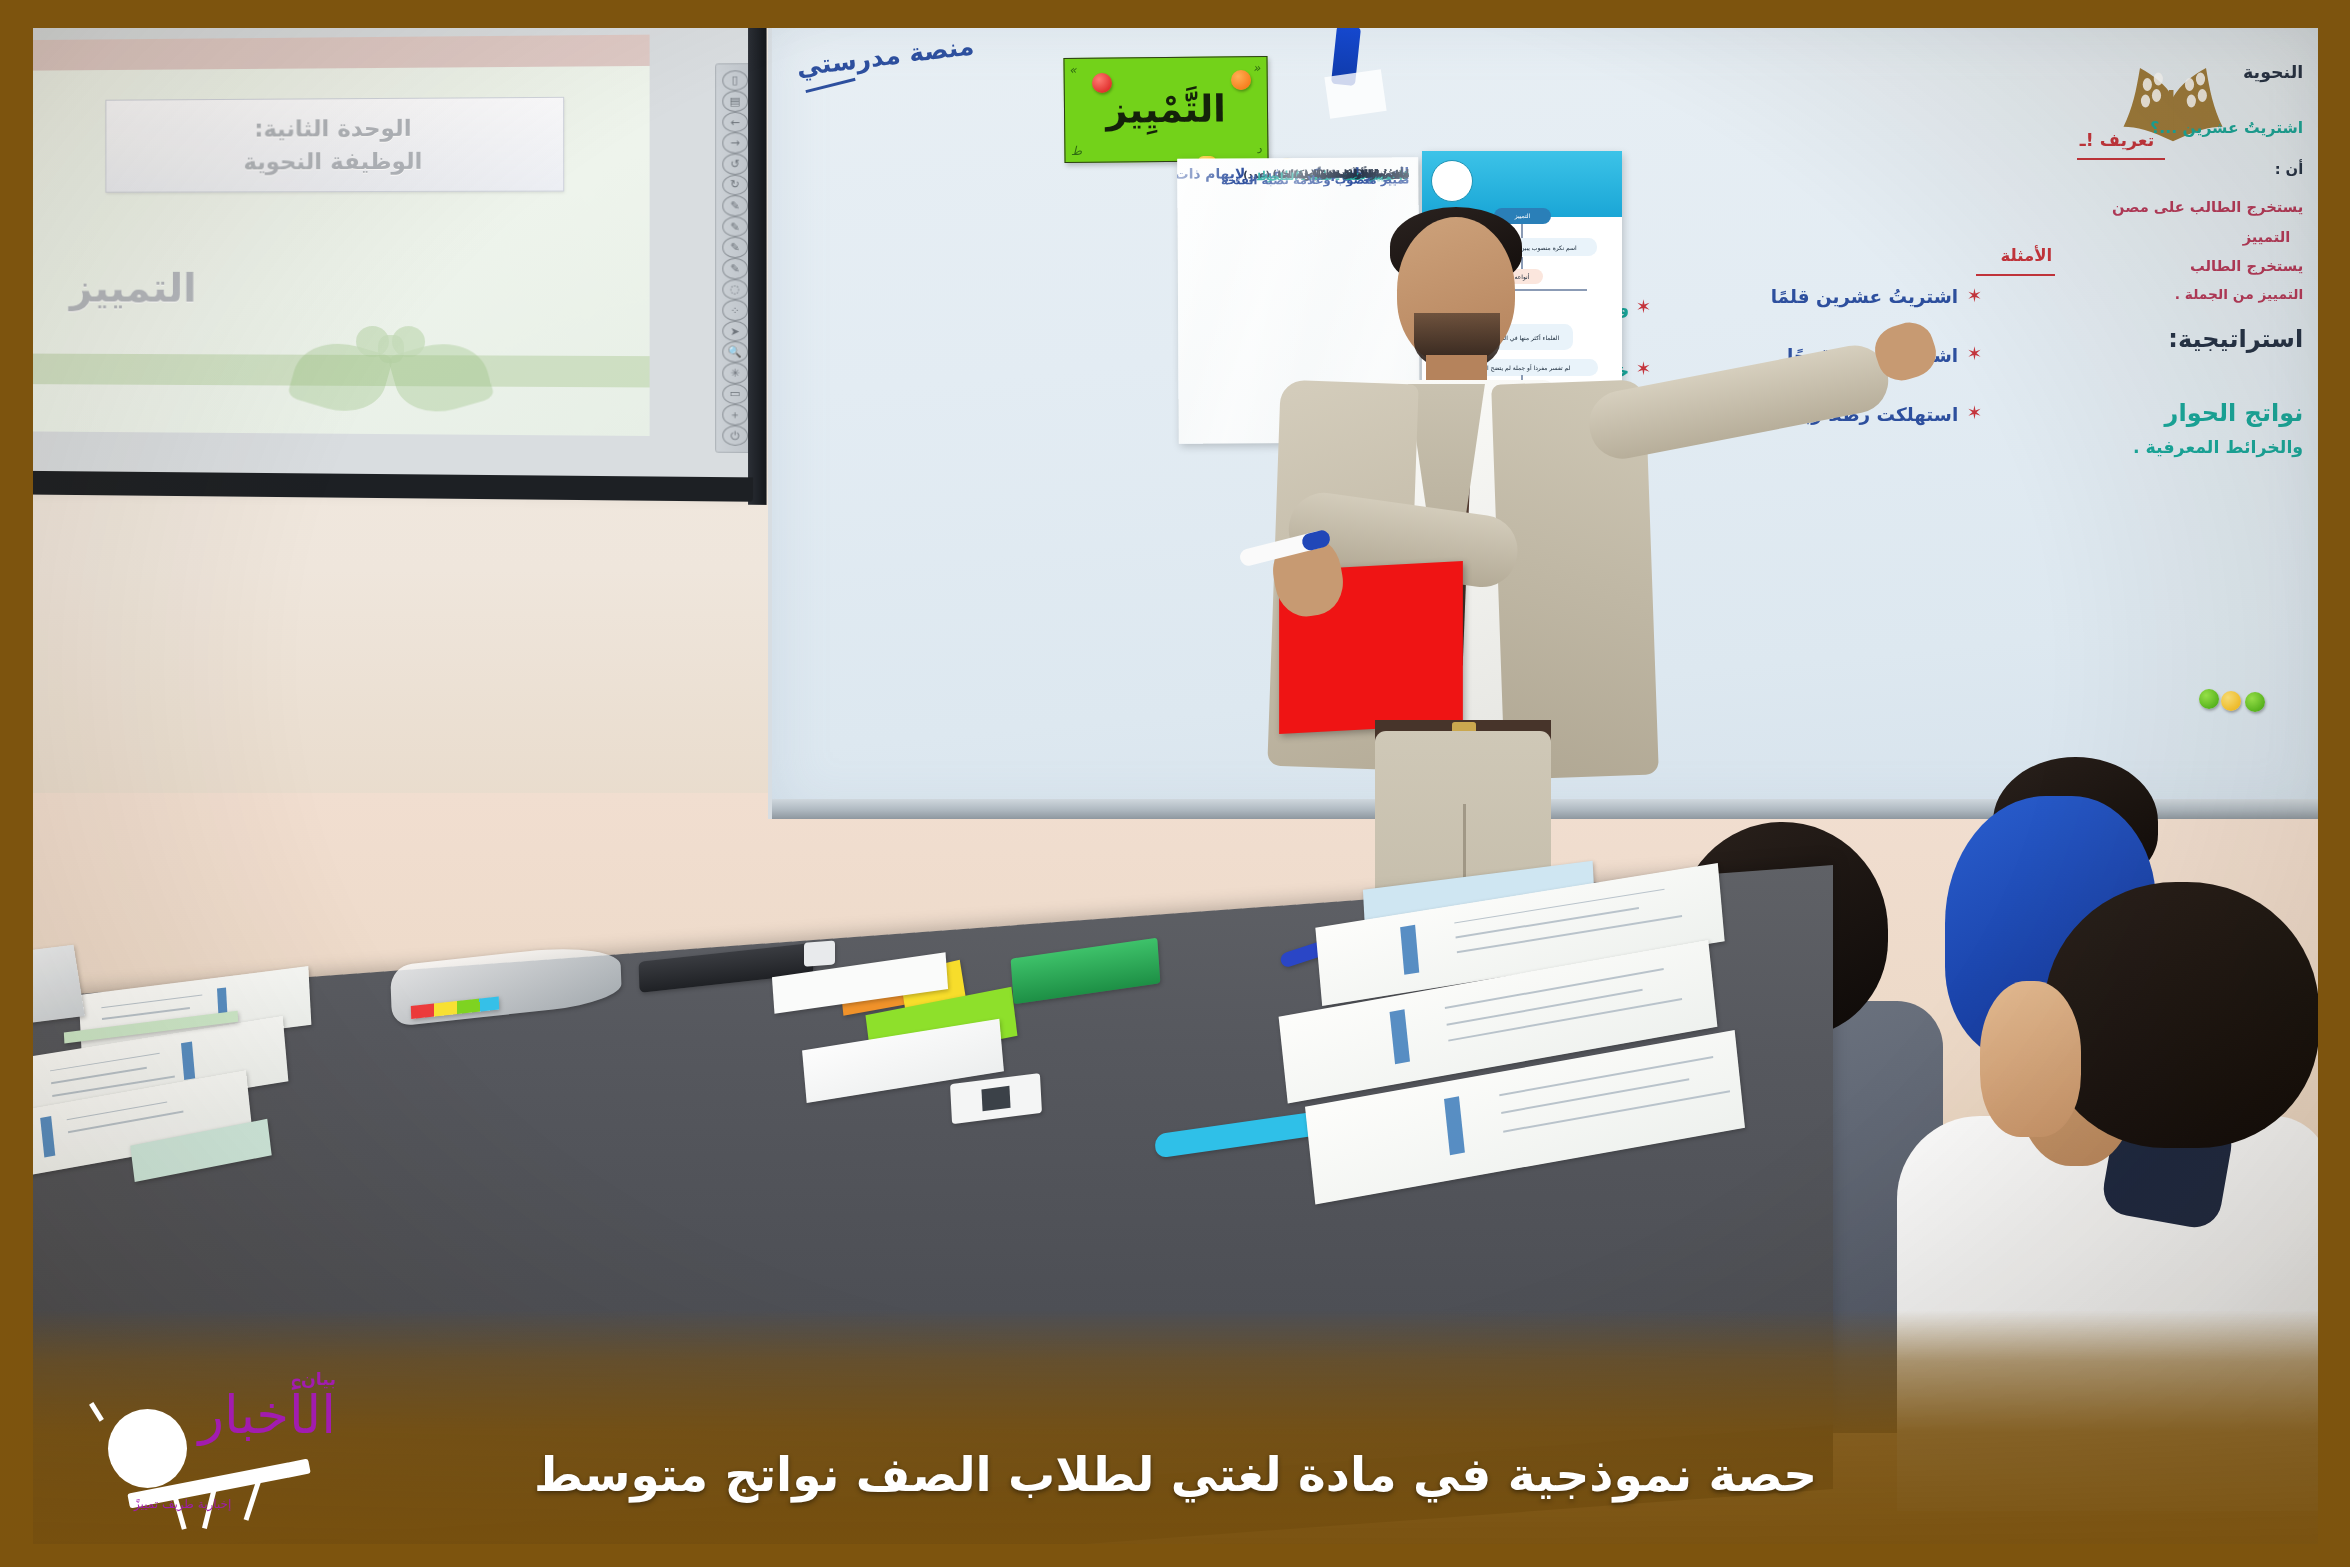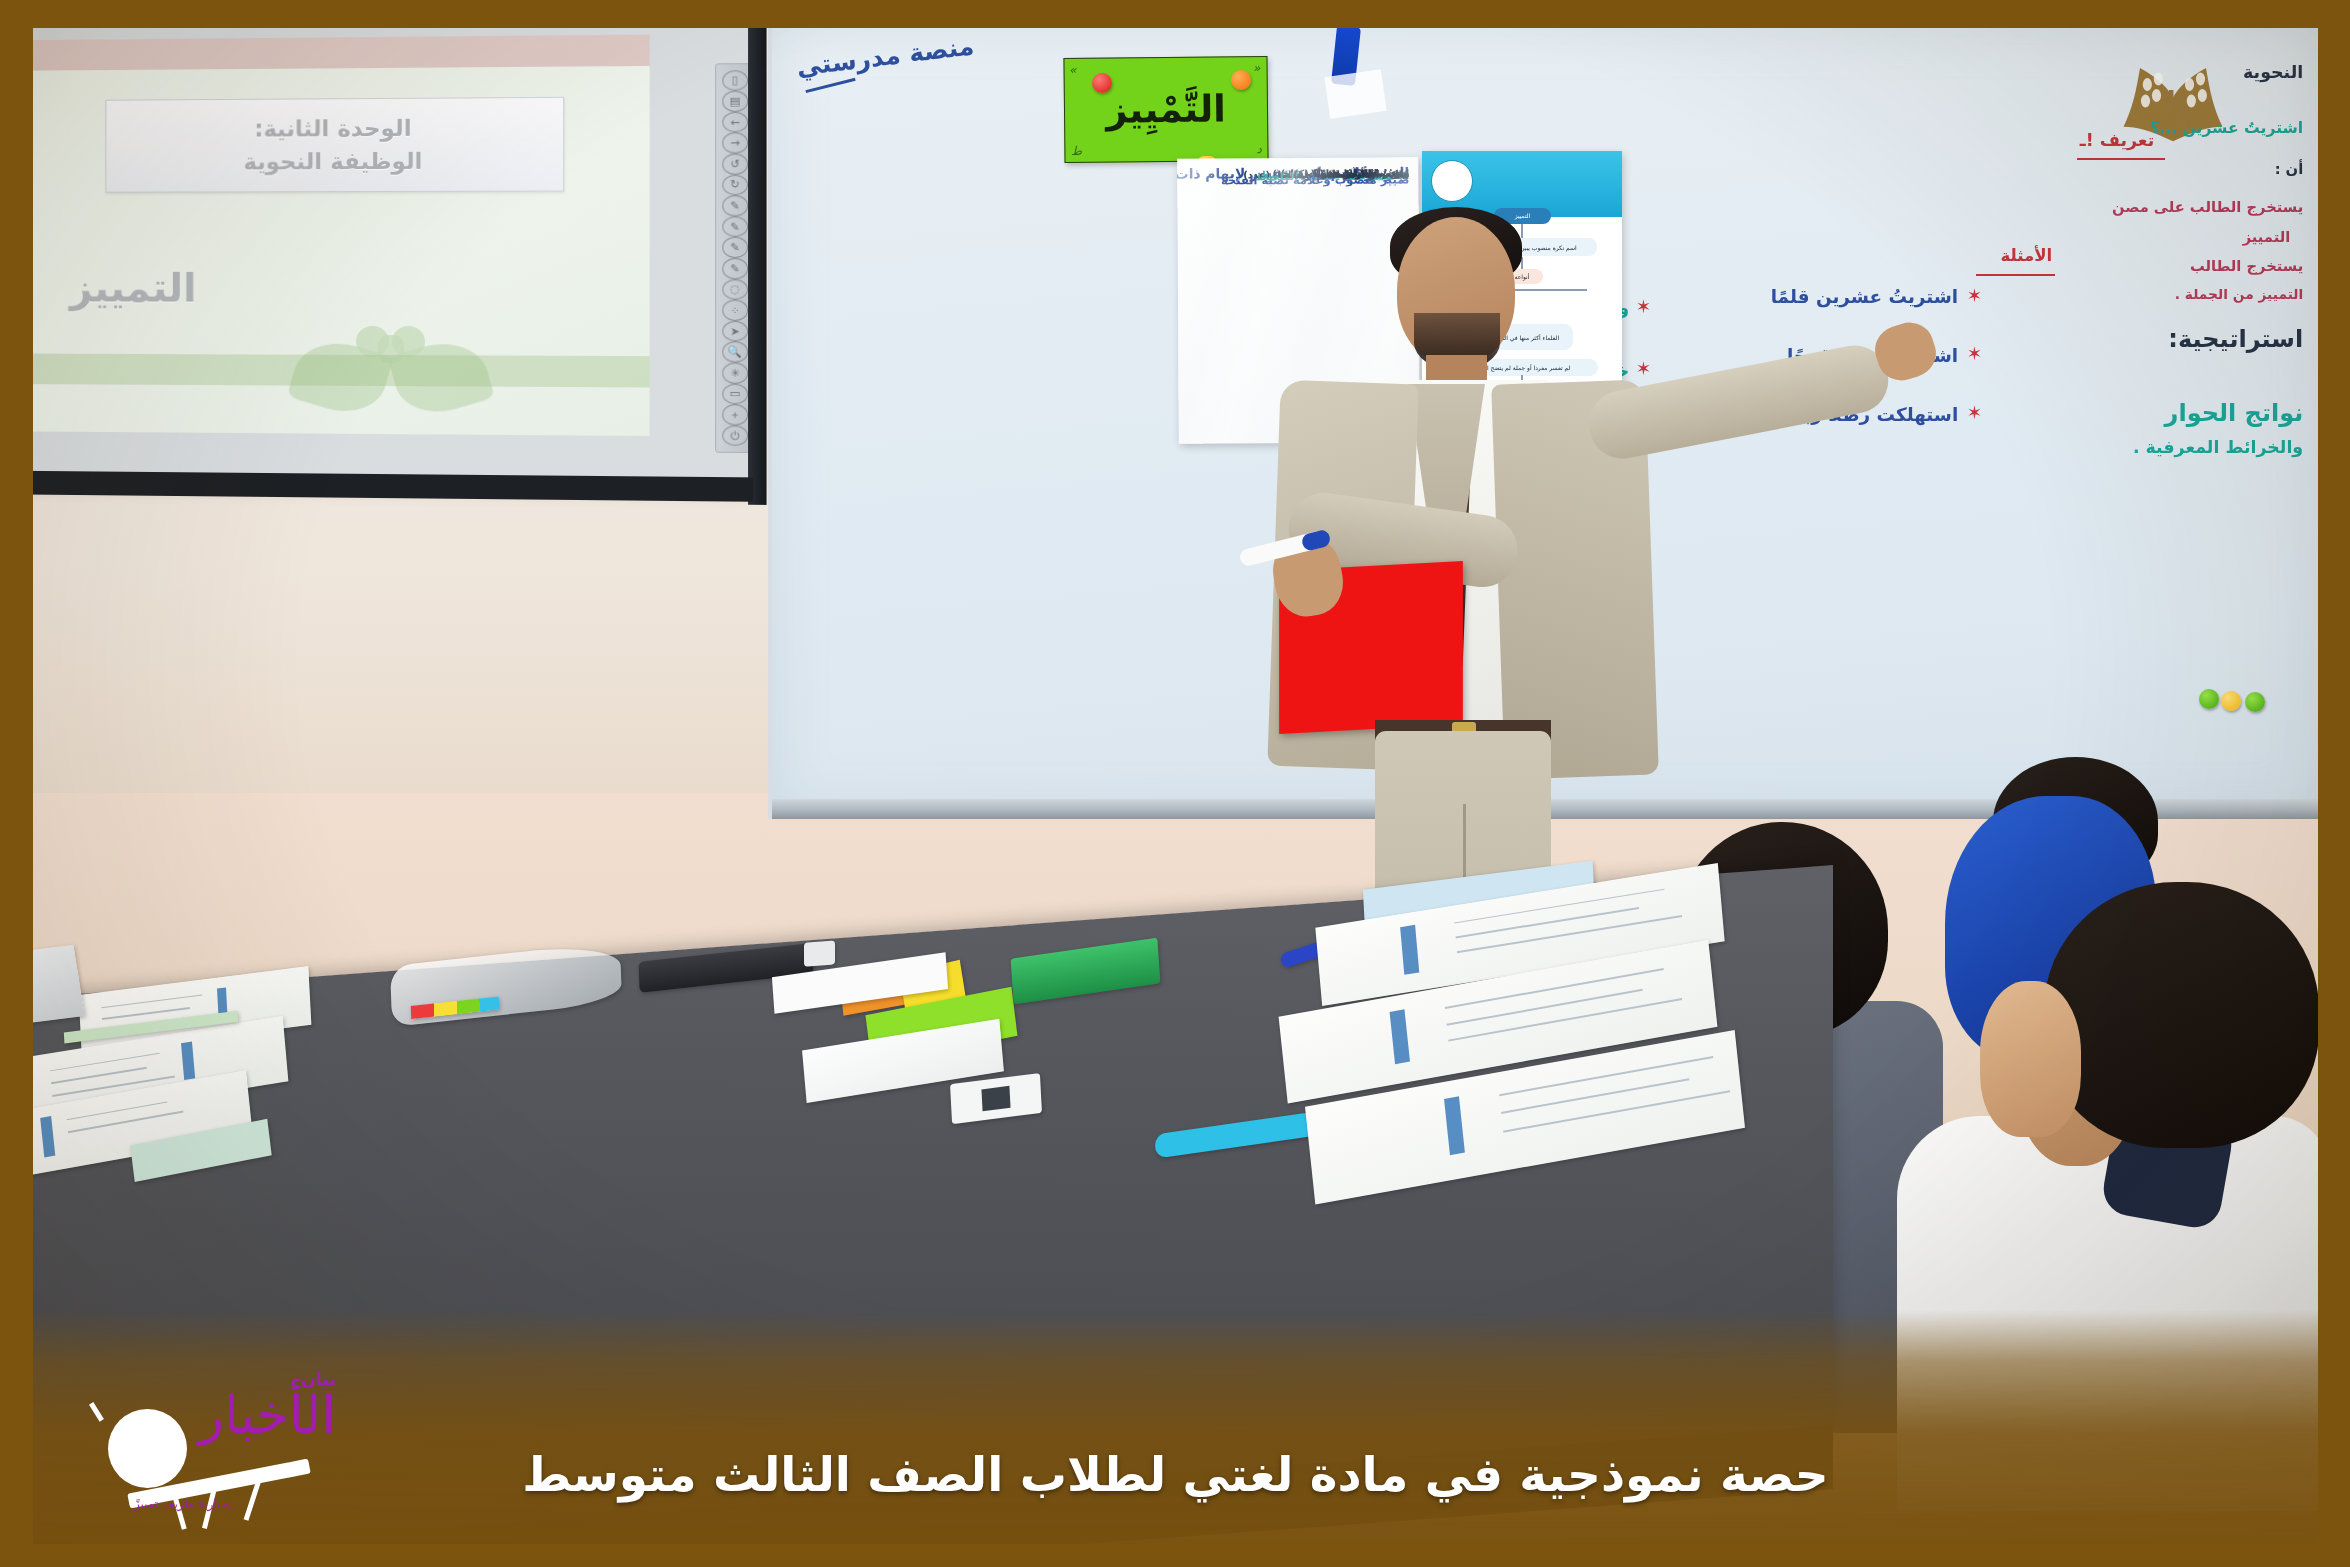--- a/index.html
+++ b/index.html
@@ -499,21 +499,21 @@
         <div class="stripe" style="left:138px;top:16.5px;width:14.7px;height:57px;"></div>
         <div class="line" style="left:193px;top:22px;width:215px;"></div>
         <div class="line" style="left:193px;top:40px;width:189px;"></div>
         <div class="line" style="left:193px;top:59px;width:228px;"></div>
       </div>
     </div>
 
     <div id="vignette"></div>
 
     <div id="caption-band"></div>
-    <div id="caption">حصة نموذجية في مادة لغتي لطلاب الصف الثالث متوسط</div>
+    <div id="caption">حصة نموذجية في مادة لغتي لطلاب الصف نواتج متوسط</div>
 
     <div id="logo">
       <div class="brand">
         <div class="small">بيان</div>
         <div class="big">الأخبار</div>
       </div>
       <div class="moon"></div>
       <div class="tick"></div>
       <div class="scope"></div>
       <div class="leg" style="left:88px;top:119px;transform:rotate(-16deg);"></div>

